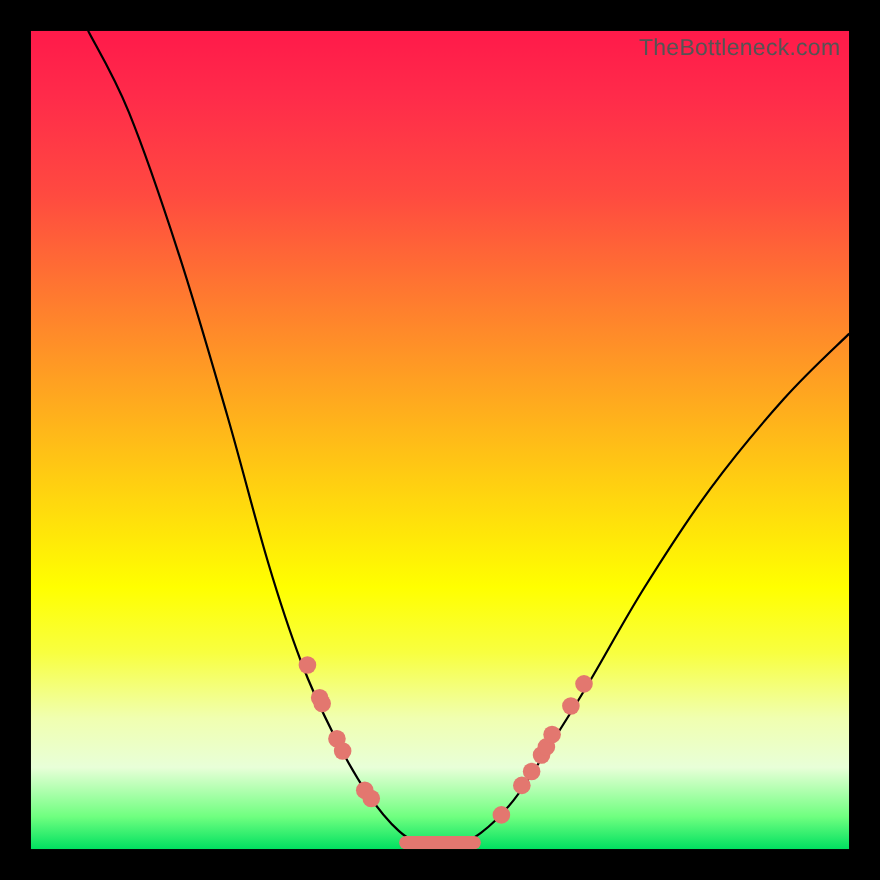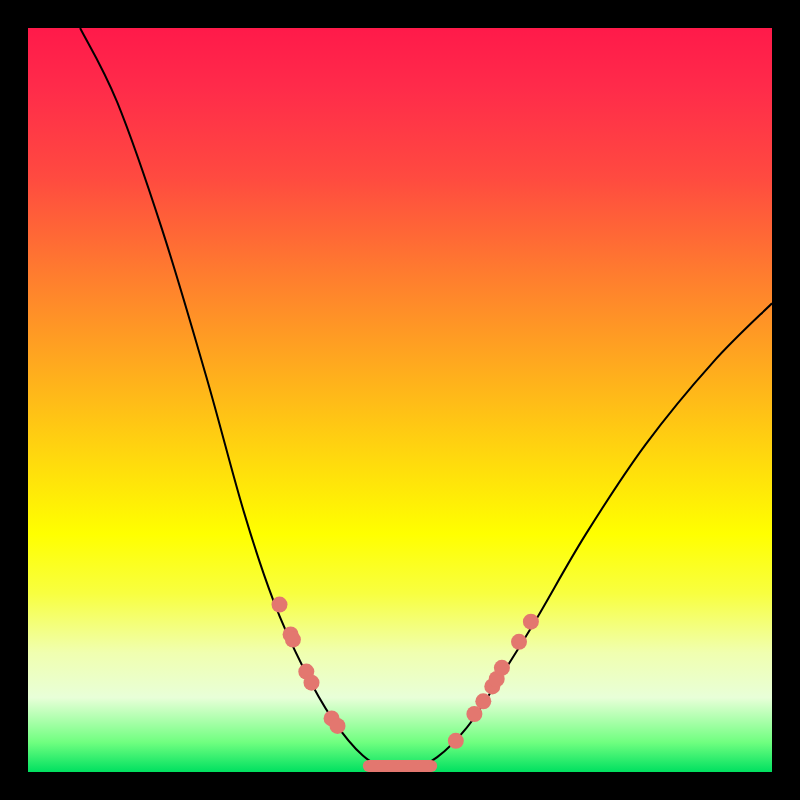--- a/index.html
+++ b/index.html
@@ -80,14 +80,15 @@
           <circle cx="446.4" cy="686.0" r="8"></circle>
           <circle cx="455.3" cy="673.3" r="8"></circle>
           <circle cx="464.3" cy="658.4" r="8"></circle>
           <circle cx="468.7" cy="651.0" r="8"></circle>
           <circle cx="473.9" cy="639.8" r="8"></circle>
           <circle cx="491.0" cy="613.8" r="8"></circle>
           <circle cx="502.9" cy="593.7" r="8"></circle>
         </g>
     </svg>
 
+    <div class="watermark">TheBottleneck.com</div>
   </div>
 </div>
 
 </body></html>

